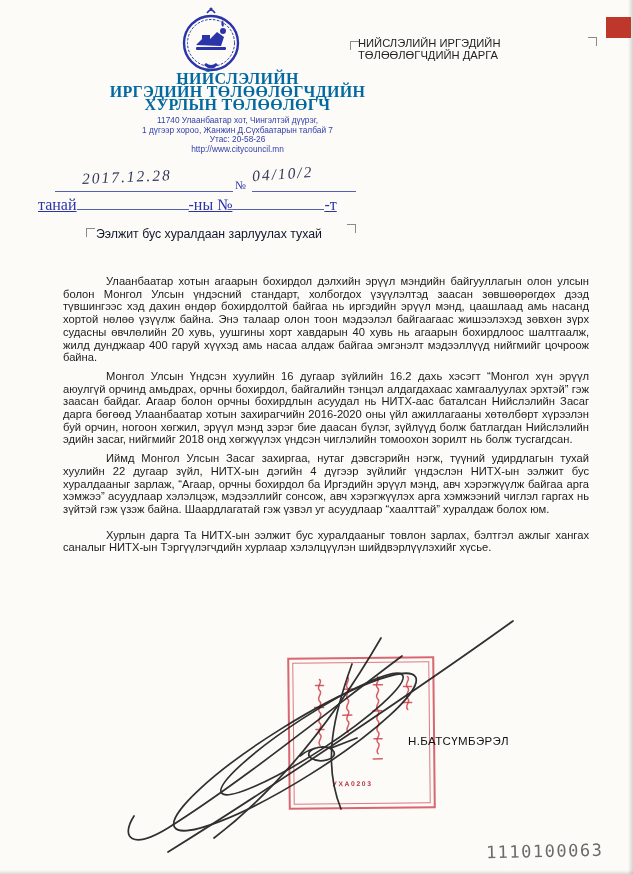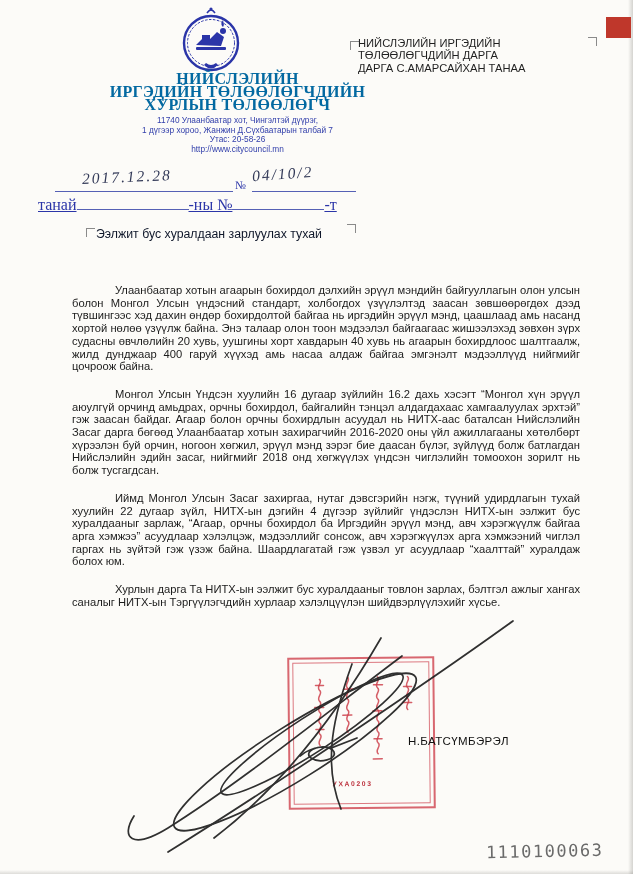--- a/index.html
+++ b/index.html
@@ -49,21 +49,21 @@
 
   .cmark { position:absolute; width:8px; height:8px; }
   .cmark.tl { border-top:1.3px solid #8a8a8a; border-left:1.3px solid #8a8a8a; }
   .cmark.tr { border-top:1.3px solid #8a8a8a; border-right:1.3px solid #8a8a8a; }
 
   .subject { position:absolute; left:96px; top:227px; font-size:12.3px;
     color:#0f172a; white-space:nowrap; }
 
   .body-block { position:absolute; left:57px; top:269px; width:538px;
     font-size:11.2px; line-height:12.7px; text-align:justify; color:#1b1b1b; }
-  .body-block p { margin:15px; text-indent:43px; }
+  .body-block p { margin:6px; text-indent:43px; }
   .body-block p.spaced { margin-top:13px; }
 
   .stamp { position:absolute; left:288px; top:657px; width:143px; height:148px;
     border:2px solid rgba(206,66,78,0.8); transform:rotate(-0.6deg); }
   .stamp-inner { position:absolute; left:3px; top:3px; right:3px; bottom:3px;
     border:1px solid rgba(206,66,78,0.7); }
   .stamp-code { position:absolute; left:42px; top:121px; font-size:6.8px;
     letter-spacing:1.6px; color:rgba(185,42,55,0.95); font-weight:bold; }
 
   .sig-svg { position:absolute; left:0; top:600px; }
@@ -122,21 +122,20 @@
   <div class="hw hw-num">04/10/2</div>
   <div class="uline u2"></div>
 
   <div class="reply-row"><span>танай</span><span class="blank blank-a"></span><span>-ны №</span><span class="blank blank-b"></span><span>-т</span></div>
 
   <span class="cmark tl" style="left:350px; top:41px;"></span>
   <span class="cmark tr" style="left:588px; top:37px;"></span>
   <div class="recipient">
     <div>НИЙСЛЭЛИЙН ИРГЭДИЙН</div>
     <div>ТӨЛӨӨЛӨГЧДИЙН ДАРГА</div>
-    <div>ДАРГА С.АМАРСАЙХАН ТАНАА</div>
   </div>
 
   <span class="cmark tl" style="left:86px; top:228px;"></span>
   <span class="cmark tr" style="left:347px; top:224px;"></span>
   <div class="subject">Ээлжит бус хуралдаан зарлуулах тухай</div>
 
   <div class="body-block">
     <p>Улаанбаатар хотын агаарын бохирдол дэлхийн эрүүл мэндийн байгууллагын олон улсын болон Монгол Улсын үндэсний стандарт, холбогдох үзүүлэлтэд заасан зөвшөөрөгдөх дээд түвшингээс хэд дахин өндөр бохирдолтой байгаа нь иргэдийн эрүүл мэнд, цаашлаад амь насанд хортой нөлөө үзүүлж байна. Энэ талаар олон тоон мэдээлэл байгаагаас жишээлэхэд зөвхөн зүрх судасны өвчлөлийн 20 хувь, уушгины хорт хавдарын 40 хувь нь агаарын бохирдлоос шалтгаалж, жилд дунджаар 400 гаруй хүүхэд амь насаа алдаж байгаа эмгэнэлт мэдээллүүд нийгмийг цочроож байна.</p>
     <p>Монгол Улсын Үндсэн хуулийн 16 дугаар зүйлийн 16.2 дахь хэсэгт “Монгол хүн эрүүл аюулгүй орчинд амьдрах, орчны бохирдол, байгалийн тэнцэл алдагдахаас хамгаалуулах эрхтэй” гэж заасан байдаг. Агаар болон орчны бохирдлын асуудал нь НИТХ-аас баталсан Нийслэлийн Засаг дарга бөгөөд Улаанбаатар хотын захирагчийн 2016-2020 оны үйл ажиллагааны хөтөлбөрт хүрээлэн буй орчин, ногоон хөгжил, эрүүл мэнд зэрэг бие даасан бүлэг, зүйлүүд болж батлагдан Нийслэлийн эдийн засаг, нийгмийг 2018 онд хөгжүүлэх үндсэн чиглэлийн томоохон зорилт нь болж тусгагдсан.</p>
     <p>Иймд Монгол Улсын Засаг захиргаа, нутаг дэвсгэрийн нэгж, түүний удирдлагын тухай хуулийн 22 дугаар зүйл, НИТХ-ын дэгийн 4 дүгээр зүйлийг үндэслэн НИТХ-ын ээлжит бус хуралдааныг зарлаж, “Агаар, орчны бохирдол ба Иргэдийн эрүүл мэнд, авч хэрэгжүүлж байгаа арга хэмжээ” асуудлаар хэлэлцэж, мэдээллийг сонсож, авч хэрэгжүүлэх арга хэмжээний чиглэл гаргах нь зүйтэй гэж үзэж байна. Шаардлагатай гэж үзвэл уг асуудлаар “хаалттай” хуралдаж болох юм.</p>

